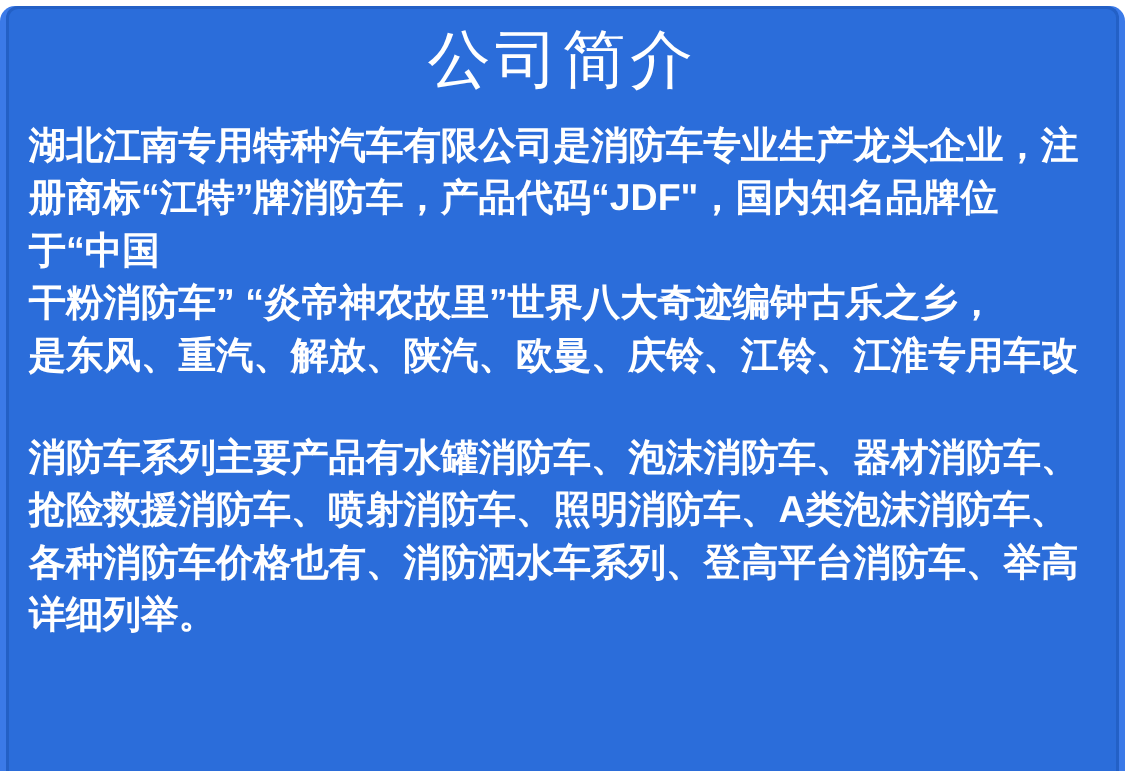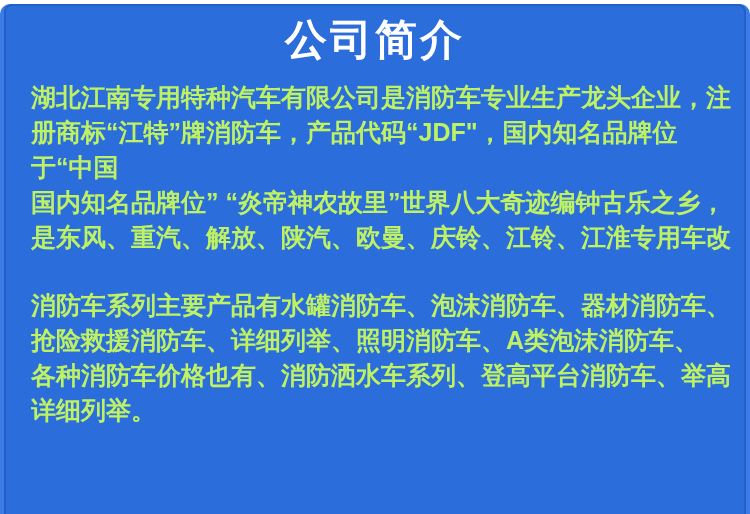--- a/index.html
+++ b/index.html
@@ -35,56 +35,56 @@
     border-bottom: none;
     border-radius: 8px 8px 0 0;
   }
   .title {
     margin: 0;
     padding-top: 9px;
     text-align: center;
     color: #ffffff;
     font-size: 42px;
     line-height: 50px;
-    font-weight: 700;
+    font-weight: 400;
     letter-spacing: 3px;
   }
   .body-text {
     padding: 15px 13px 0 13px;
   }
   .para {
-    color: #bef264;
+    color: #ffffff;
     font-size: 25px;
     line-height: 35px;
     font-weight: 700;
-    margin: 0 0 33px 12px;
+    margin: 0 0 33px 0;
   }
   .para:last-child {
     margin-bottom: 0;
   }
   .line {
     white-space: nowrap;
     overflow: hidden;
   }
 </style>
 </head>
 <body>
 
 <div class="frame">
   <div class="panel">
     <h1 class="title">公司简介</h1>
     <div class="body-text">
       <div class="para">
           <div class="line">湖北江南专用特种汽车有限公司是消防车专业生产龙头企业，注</div>
           <div class="line">册商标“江特”牌消防车，产品代码“JDF"，国内知名品牌位</div>
           <div class="line">于“中国</div>
-          <div class="line">国内知名品牌位” “炎帝神农故里”世界八大奇迹编钟古乐之乡，</div>
+          <div class="line">干粉消防车” “炎帝神农故里”世界八大奇迹编钟古乐之乡，</div>
           <div class="line">是东风、重汽、解放、陕汽、欧曼、庆铃、江铃、江淮专用车改</div>
         </div>
       <div class="para">
           <div class="line">消防车系列主要产品有水罐消防车、泡沫消防车、器材消防车、</div>
-          <div class="line">抢险救援消防车、详细列举、照明消防车、A类泡沫消防车、</div>
+          <div class="line">抢险救援消防车、喷射消防车、照明消防车、A类泡沫消防车、</div>
           <div class="line">各种消防车价格也有、消防洒水车系列、登高平台消防车、举高</div>
           <div class="line">详细列举。</div>
         </div>
     </div>
   </div>
 </div>
 
 </body></html>

